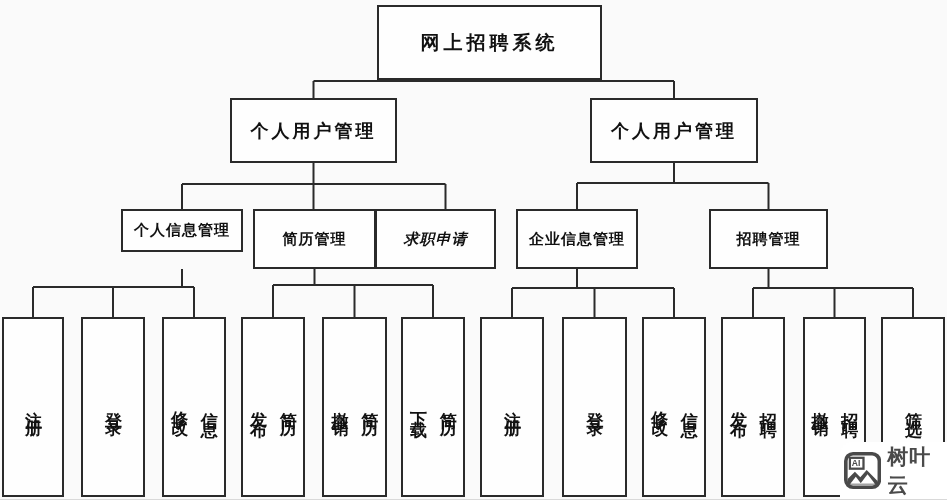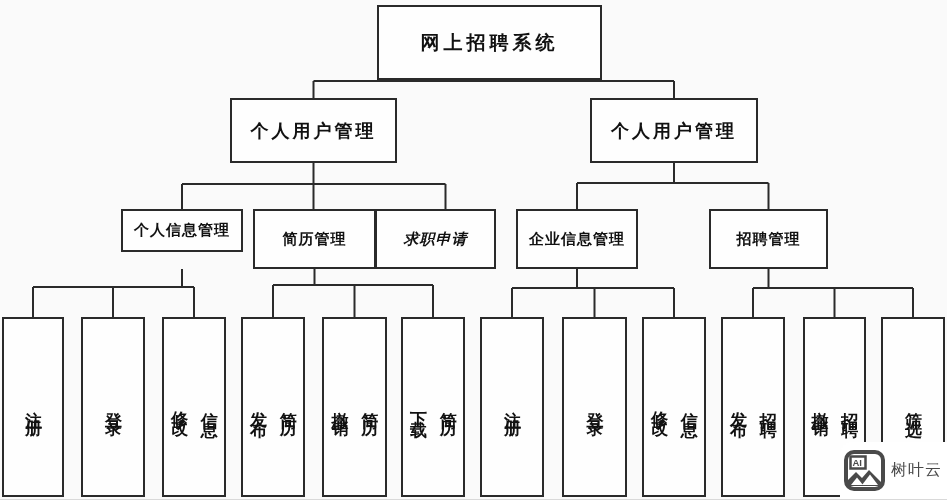--- a/index.html
+++ b/index.html
@@ -32,21 +32,21 @@
     writing-mode:vertical-lr; text-orientation:upright;
     white-space:pre-line; letter-spacing:9px; line-height:1.75;
     font-weight:bold;
   }
   .watermark{
     position:absolute; right:0; bottom:0; width:107px; height:57px;
     background:#ffffff; border-top-left-radius:12px;
     display:flex; align-items:center; gap:6px; padding-left:4px;
   }
   .wm-brand{
-    color:var(--wm); font-size:16px; font-weight:normal; letter-spacing:1px;
+    color:var(--wm); font-size:21px; font-weight:bold; letter-spacing:1px;
   }
 </style>
 </head>
 <body>
 
 <div class="canvas">
 
   <svg class="wires" viewBox="0 0 947 500" xmlns="http://www.w3.org/2000/svg">
     <path fill="none" stroke="#2a2a2a" stroke-width="2" d="
       M489.5 62 V81 M313.5 81 H674 M313.5 81 V98 M674 81 V98

